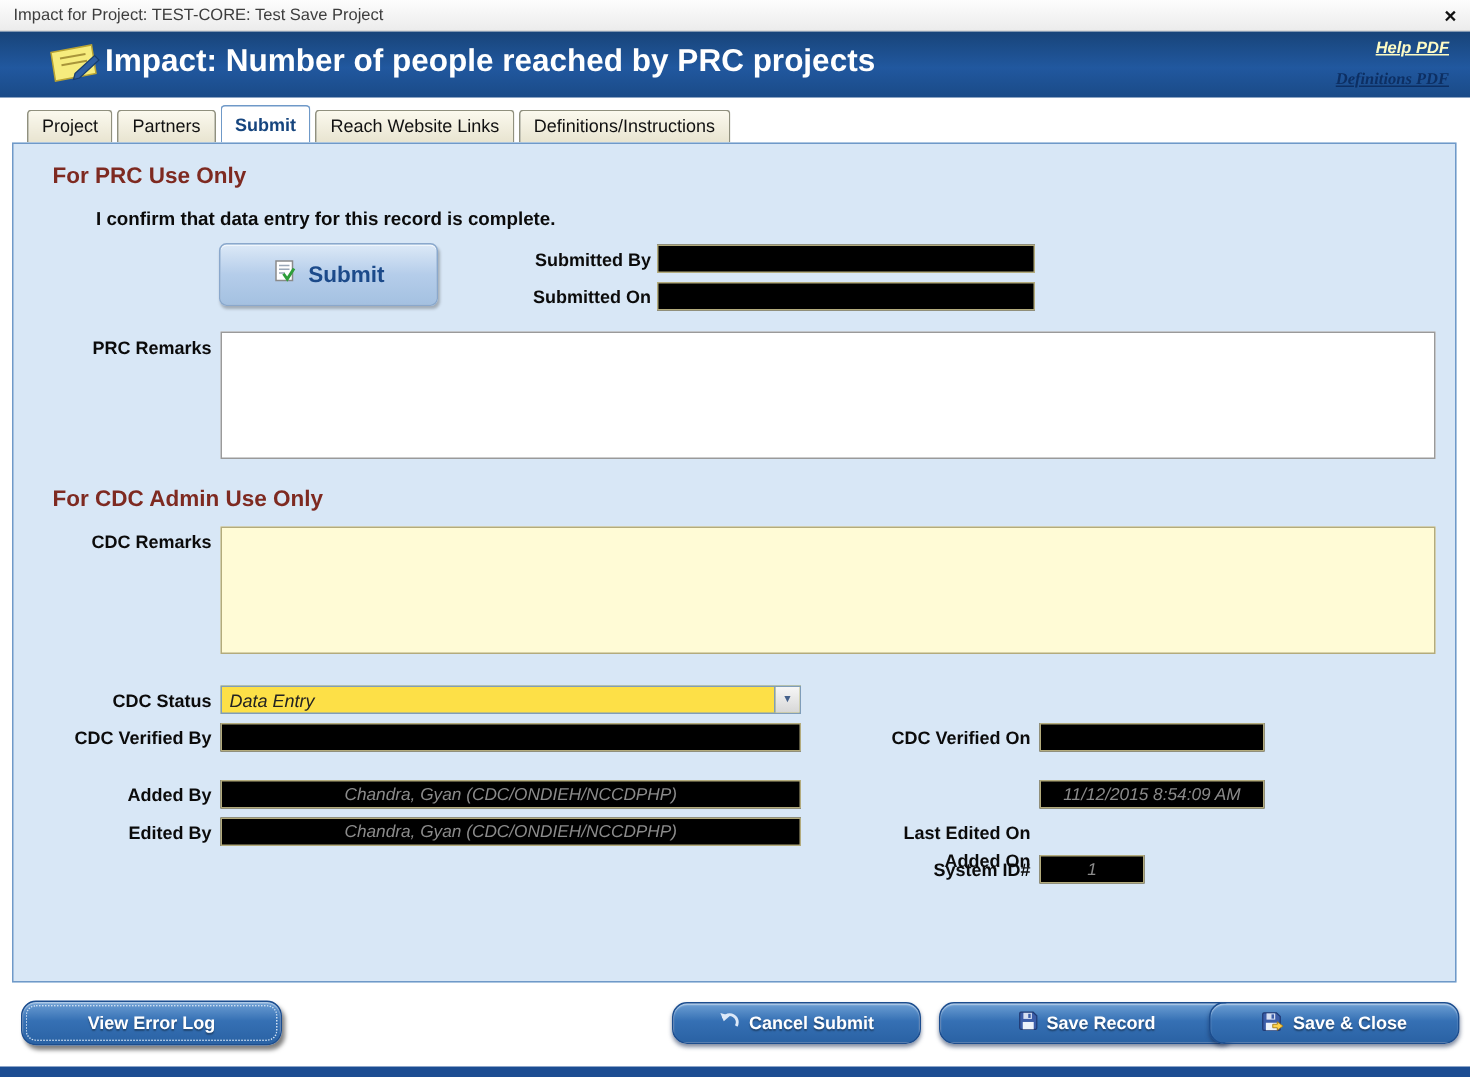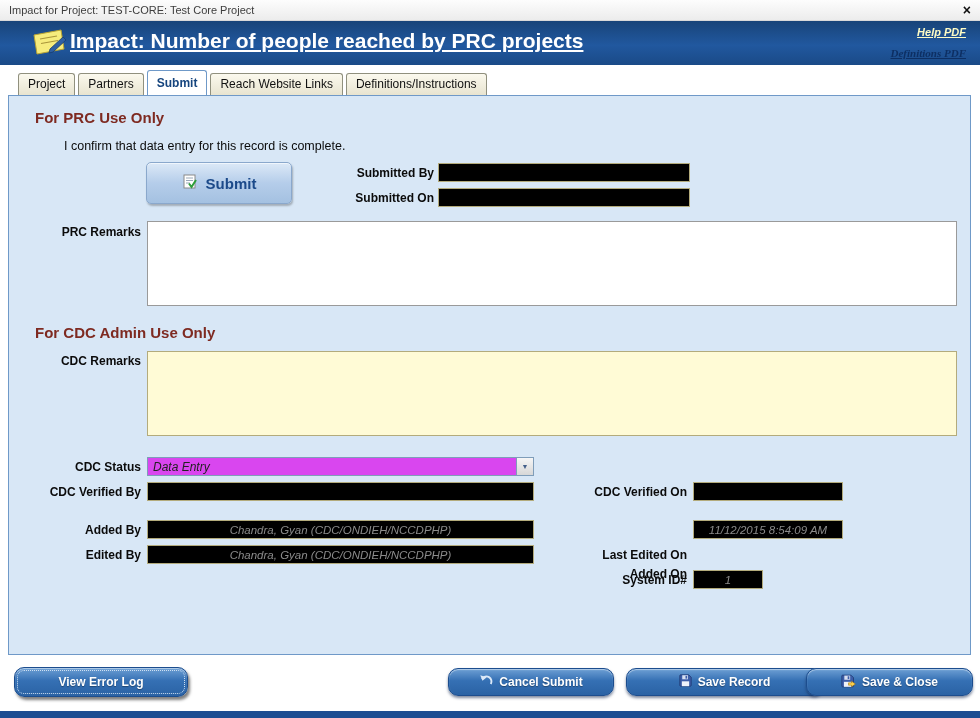--- a/index.html
+++ b/index.html
@@ -10,50 +10,50 @@
   
   .titlebar { position: absolute; left:0; top:0; width:980px; height:21px;
     background: linear-gradient(#fdfdfd,#ececec); border-bottom:1px solid #d9d9d9;
     display:flex; align-items:center; padding:0 9px; font-size:11px; color:#3d3d3d; }
   .close-btn { margin-left:auto; font-size:14px; font-weight:bold; color:#111; cursor:pointer; line-height:1; }
 
   
   .header { position:absolute; left:0; top:21px; width:980px; height:44px;
     background: linear-gradient(180deg,#184479,#21589f 55%,#1a4a87); }
   .header-icon { position:absolute; left:30px; top:7px; }
-  .header-title { position:absolute; left:70px; top:8px; font-size:21px; font-weight:bold; color:#ffffff;text-decoration:underline; }
+  .header-title { position:absolute; left:70px; top:8px; font-size:21px; font-weight:bold; color:#ffffff; }
   .help-link { position:absolute; right:14px; top:5px; font-size:11px; font-weight:bold; font-style:italic;
     text-decoration:underline; color:#fdfbc4; cursor:pointer; }
   .defs-link { position:absolute; right:14px; top:26px; font-size:11px; font-weight:bold; font-style:italic;
     text-decoration:underline; color:#0d2f63; cursor:pointer;font-family:Liberation Serif, serif; }
 
   
   .tabstrip { position:absolute; left:18px; top:70px; height:25px; display:flex; align-items:flex-end; }
   .tab { height:22px; padding:3px 9px 0 9px; margin-right:3px; font-size:12px; color:#111;
     background: linear-gradient(#fbf9ee,#e8e4d0); border:1px solid #90907e; border-bottom:none;
     border-radius:3px 3px 0 0; cursor:pointer; white-space:nowrap; }
   .tab.active { height:25px; padding-top:5px; background:#ffffff; border-color:#6f99c8;
     color:#16457e; font-weight:bold; }
 
   
   .content { position:absolute; left:8px; top:95px; width:963px; height:560px;
     background:#d8e7f6; border:1px solid #6f99c8; }
 
   .section-h { position:absolute; font-size:15px; font-weight:bold; color:#7e2a21; }
   .lbl { position:absolute; font-size:12px; font-weight:bold; color:#0b0b0b; text-align:right; white-space:nowrap; }
-  .confirm { position:absolute; font-size:12.5px; font-weight:normal; color:#0b0b0b; }
+  .confirm { position:absolute; font-size:12.5px; font-weight:bold; color:#0b0b0b; }
 
   .yfield { position:absolute; height:19px; background:#000000; border:1px solid #b3ab7c;
     font-family:"Liberation Sans", sans-serif; font-size:12px; padding:0 4px; color:#222; }
   .gray-val { text-align:center; color:#8b8b8b; font-style:italic; font-size:11.5px; }
   .ta { position:absolute; resize:none; font-family:"Liberation Sans", sans-serif; font-size:12px; padding:3px 5px; }
   .ta-white { background:#ffffff; border:1px solid #9a9a9a; }
   .ta-yellow { background:#fffbd6; border:1px solid #b3ab7c; }
 
-  .combo { position:absolute; height:19px; background:#d946ef; border:1px solid #7f9db9;
+  .combo { position:absolute; height:19px; background:#fde047; border:1px solid #7f9db9;
     display:flex; align-items:stretch; cursor:pointer; }
   .combo-text { flex:1; font-size:12px; font-style:italic; color:#222; padding:2px 5px; }
   .combo-btn { width:17px; background:linear-gradient(#f6f6f6,#d7d7d7); border-left:1px solid #7f9db9;
     display:flex; align-items:center; justify-content:center; font-size:7px; color:#44608a; }
 
   .submit-btn { position:absolute; left:137px; top:66px; width:146px; height:42px;
     background:linear-gradient(#dcE9f7,#b5cdea 50%,#a4c1e1); border:1px solid #8aa8cc; border-radius:5px;
     display:flex; align-items:center; justify-content:center; gap:8px;
     font-size:15px; font-weight:bold; color:#1c4a8a; cursor:pointer;
     box-shadow: inset 0 1px 0 #f0f6fc, 1px 2px 2px rgba(0,0,0,0.25); }
@@ -68,21 +68,21 @@
     box-shadow: 2px 3px 3px rgba(0,0,0,0.5), inset 0 1px 1px rgba(255,255,255,0.5); }
 
   .bottombar { position:absolute; left:0; top:711px; width:980px; height:7px; background:#1c4d92; }
 </style>
 </head>
 <body>
 
 <div class="window">
 
   <div class="titlebar">
-    <span>Impact for Project: TEST-CORE: Test Core Project</span>
+    <span>Impact for Project: TEST-CORE: Test Save Project</span>
     <span class="close-btn">×</span>
   </div>
 
   <div class="header">
     <span class="header-icon">
       <svg width="38" height="30" viewBox="0 0 38 30">
         <path d="M4 7 L31 2 L34 21 L7 26 Z" fill="#f6ec7d" stroke="#b9a433" stroke-width="1"></path>
         <path d="M10 11 L27 8" stroke="#a8953a" stroke-width="1.2" fill="none"></path>
         <path d="M11 15.5 L28 12.5" stroke="#a8953a" stroke-width="1.2" fill="none"></path>
         <path d="M20 21 L33 9 L36 12 L23 24 L19 25 Z" fill="#2e5fa3" stroke="#163c6e" stroke-width="0.8"></path>

